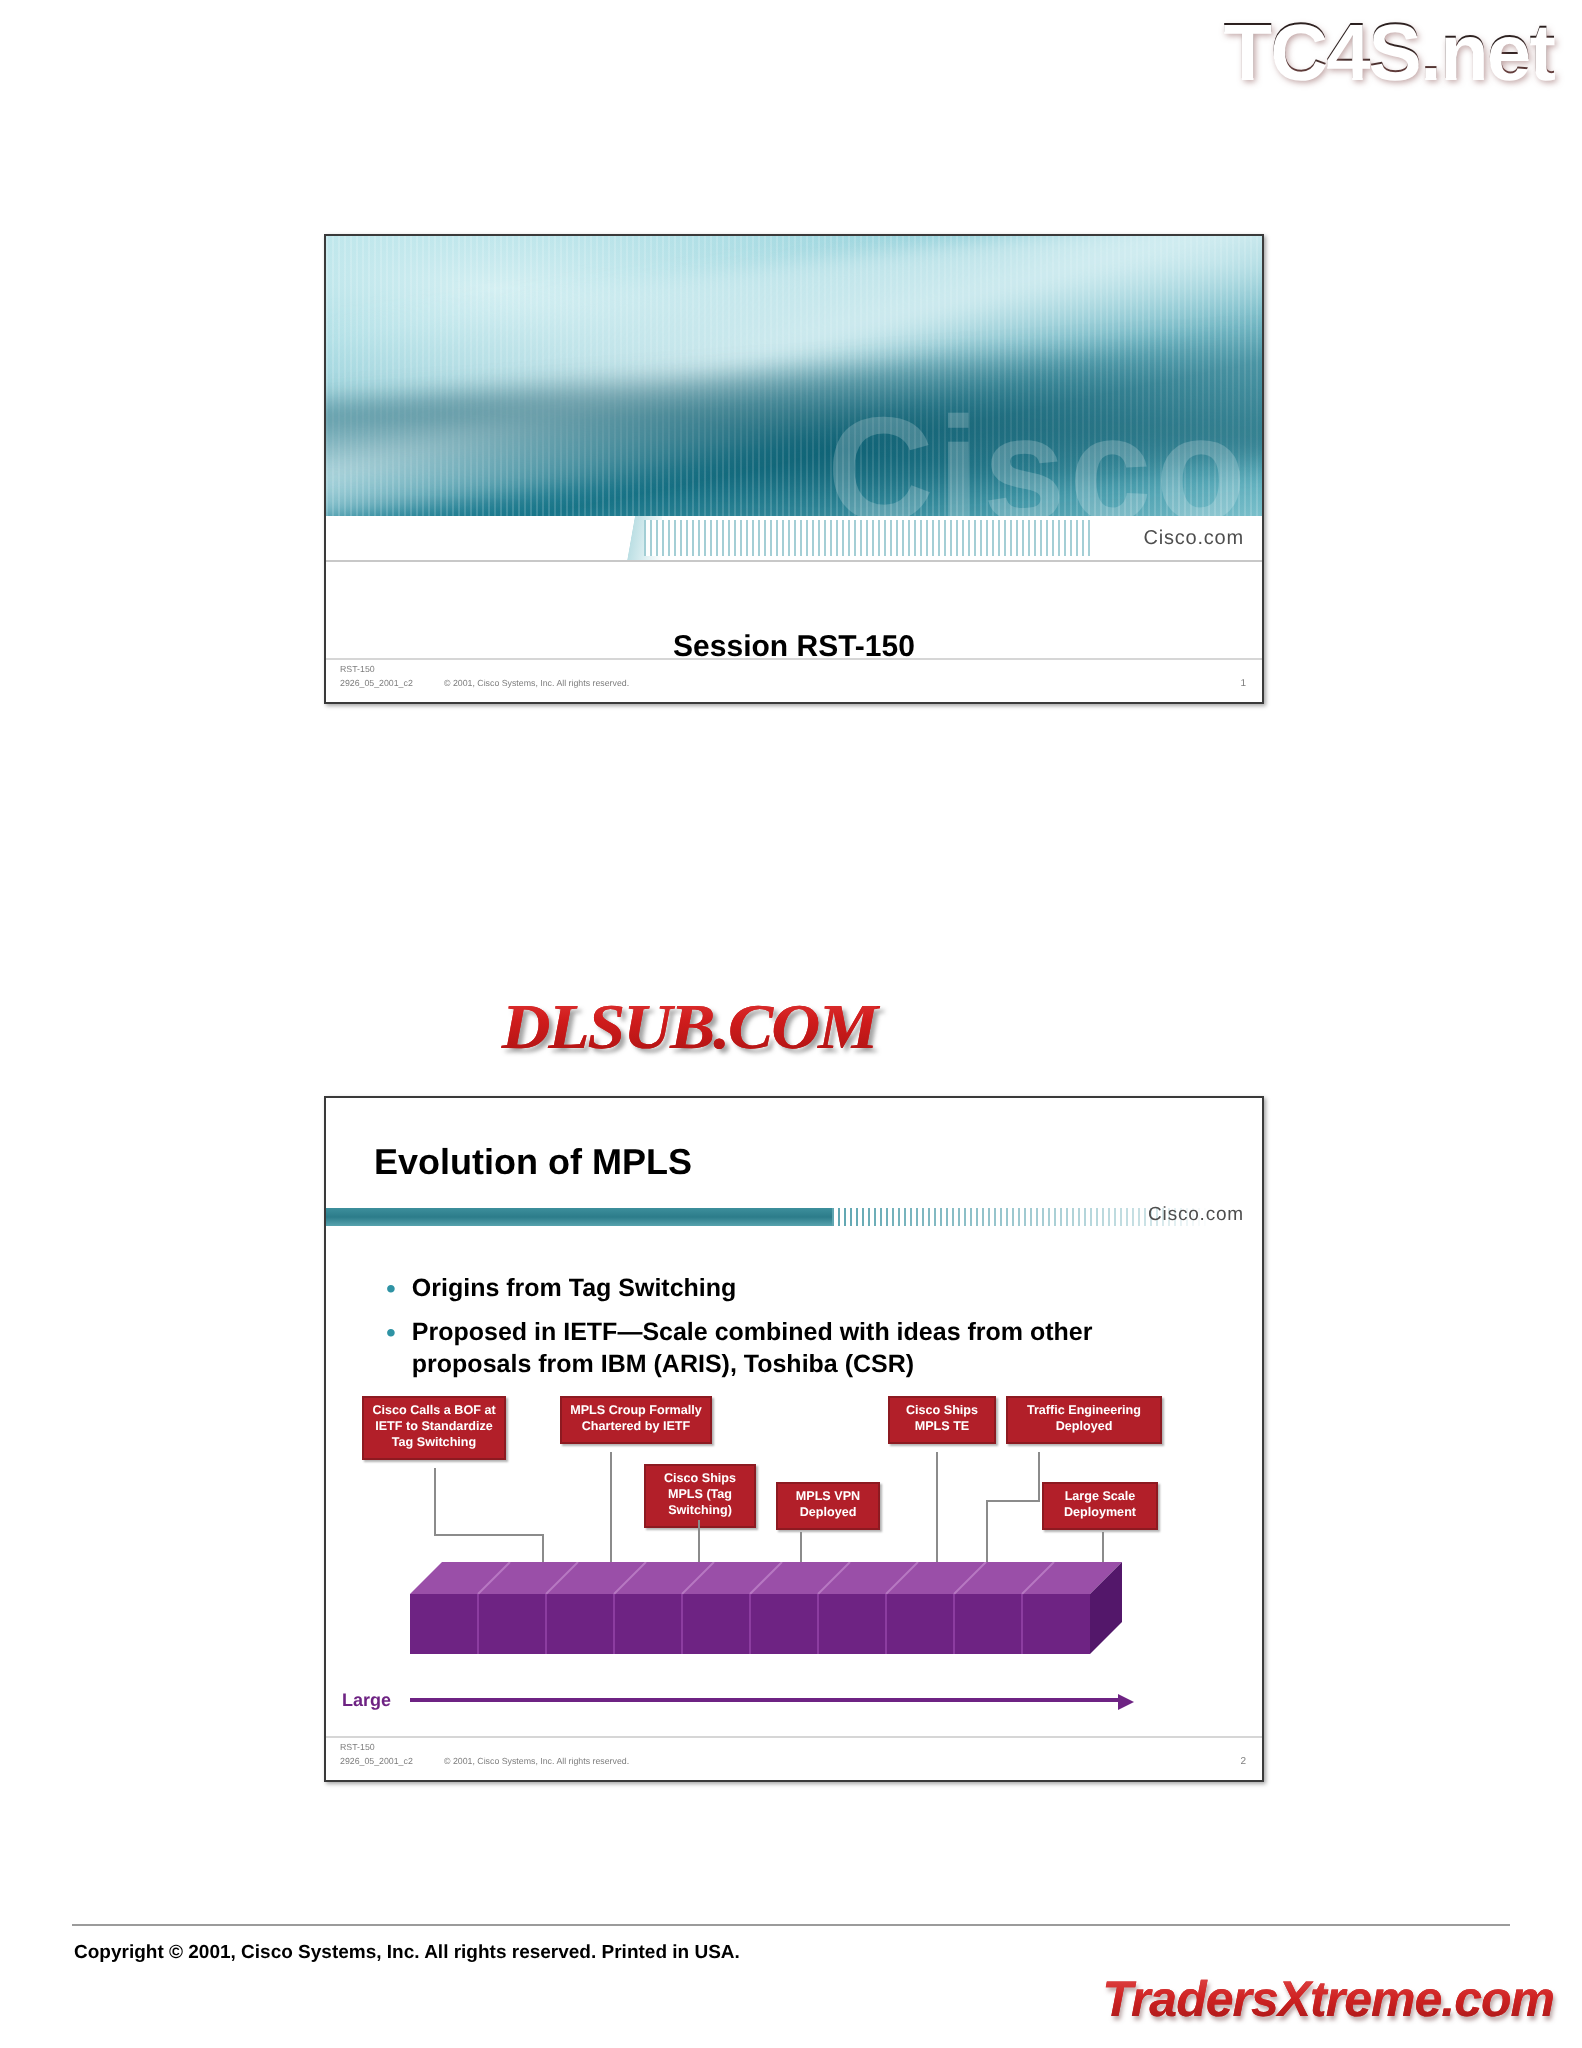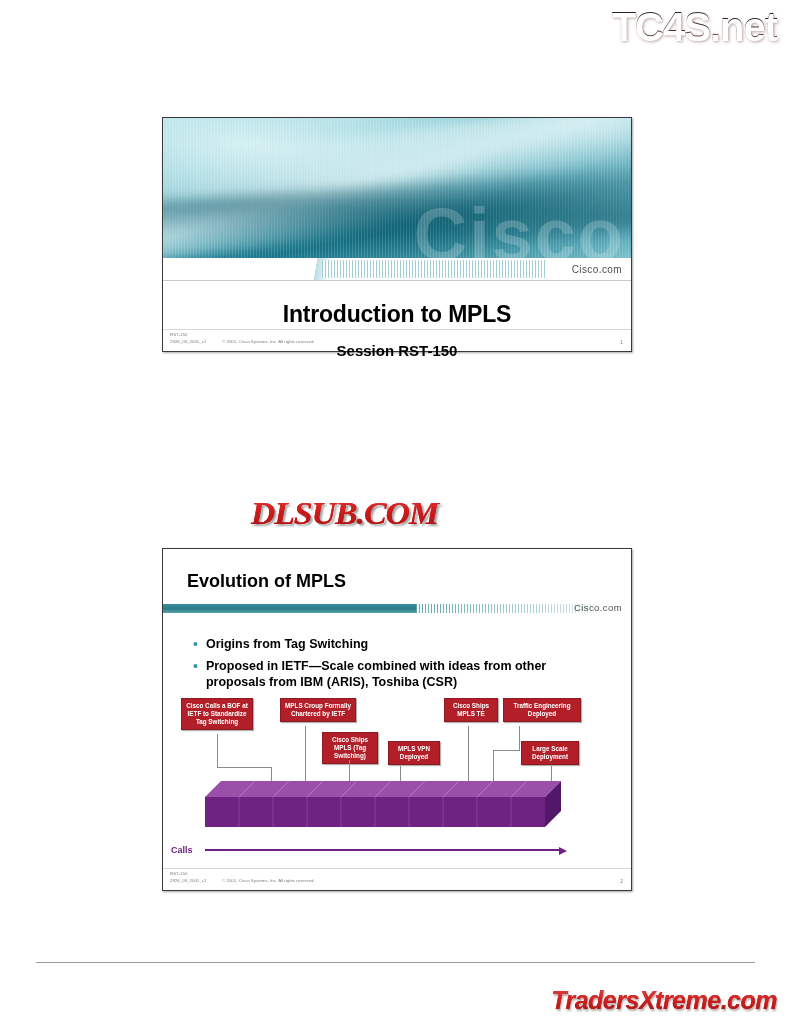--- a/index.html
+++ b/index.html
@@ -371,21 +371,20 @@
     <div class="banner-swoosh2"></div>
     <div class="banner-word">Cisco</div>
     <div class="banner-strip">
       <div class="slant"></div>
       <div class="striped"></div>
       <div class="ciscocom">Cisco.com</div>
     </div>
   </div>
 
   <div class="s1-body">
-    <div class="s1-title">Introduction to MPLS</div>
     <div class="s1-subtitle">Session RST-150</div>
   </div>
 
   <div class="slide-footer">
     <div class="f-row">
       <span class="f-id">RST-150</span>
     </div>
     <div class="f-row">
       <span class="f-id">2926_05_2001_c2</span>
       <span class="f-copy">© 2001, Cisco Systems, Inc. All rights reserved.</span>
@@ -478,35 +477,36 @@
           <line x1="170" y1="16" x2="170" y2="46"></line>
           <line x1="204" y1="16" x2="204" y2="46"></line>
           <line x1="238" y1="16" x2="238" y2="46"></line>
           <line x1="272" y1="16" x2="272" y2="46"></line>
           <line x1="306" y1="16" x2="306" y2="46"></line>
         </g>
       </svg>
     </div>
 
 
-    <div class="time-label">Calls</div>
+    <div class="time-label">Large</div>
     <div class="time-arrow"></div>
     <div class="time-arrow-head"></div>
   </div>
 
   <div class="slide-footer">
     <div class="f-row">
       <span class="f-id">RST-150</span>
     </div>
     <div class="f-row">
       <span class="f-id">2926_05_2001_c2</span>
       <span class="f-copy">© 2001, Cisco Systems, Inc. All rights reserved.</span>
     </div>
     <div class="f-page">2</div>
   </div>
 </div>
 
 <div class="page-rule"></div>
 <div class="page-copy">
+  <div>Copyright © 2001, Cisco Systems, Inc. All rights reserved. Printed in USA.</div>
 </div>
 
 <div class="site-watermark-bottom">TradersXtreme.com</div>
 <div class="site-watermark-bottom-inner">TradersXtreme.com</div>
 
 </body></html>

